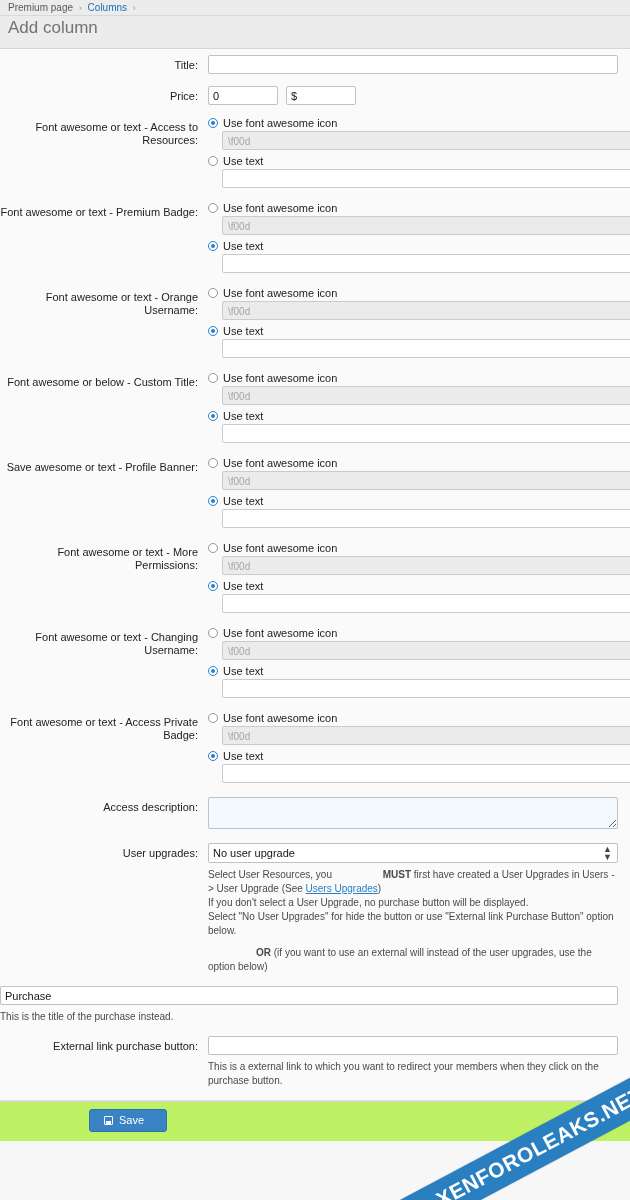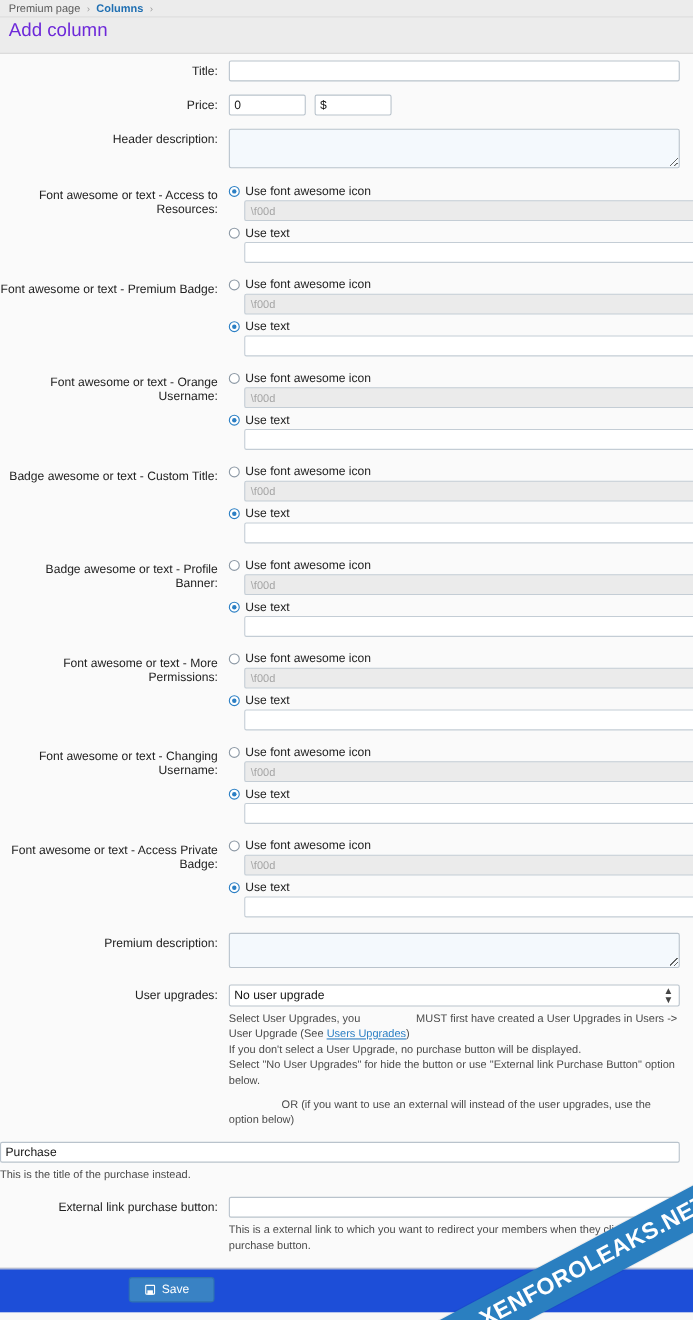--- a/index.html
+++ b/index.html
@@ -23,29 +23,29 @@
     background: #ececec;
     border-bottom: 1px solid #d8d8d8;
     padding: 3px 8px 4px 8px;
     font-size: 10px;
     color: #5a5a5a;
     height: 16px;
     line-height: 10px;
     white-space: nowrap;
   }
   .breadcrumb a { color: #5a5a5a; text-decoration: none; }
-  .breadcrumb .crumb-strong { color: #1f6fb2; font-weight: bold; }
+  .breadcrumb .crumb-strong { color: #1f6fb2; font-weight: normal; }
   .breadcrumb .sep { color: #9a9a9a; margin: 0 3px; font-size: 9px; }
 
   
   .page-title {
     background: #ececec;
     padding: 2px 8px 10px 8px;
     font-size: 17px;
-    color: #6d28d9;
+    color: #737373;
     font-weight: normal;
     border-bottom: 1px solid #d5d5d5;
   }
 
   
   .form {
     background: #fafafa;
     border-bottom: 1px solid #e0e0e0;
     padding-bottom: 6px;
   }
@@ -161,29 +161,29 @@
     line-height: 8px;
   }
   .sel-arrow span { display: block; }
   .explain {
     font-size: 10px;
     color: #4a4a4a;
     line-height: 14px;
     margin-top: 5px;
   }
   .explain a { color: #2b7fc4; text-decoration: underline; }
-  .explain .b { font-weight: normal; padding-left: 48px; }
+  .explain .b { font-weight: bold; padding-left: 48px; }
   .explain p { margin: 0 0 8px 0; }
   .explain p:last-child { margin-bottom: 0; }
 
   
   .form-footer {
-    background: #1d4ed8;
+    background: #bef264;
     border-top: 1px solid #d5d5d5;
-    padding: 7px 0 9px 117px;
+    padding: 7px 0 9px 89px;
   }
   .btn-save {
     background: #3982c4;
     border: 1px solid #2f72b0;
     color: #fff;
     font-size: 11px;
     padding: 4px 22px 5px 14px;
     border-radius: 3px;
     cursor: pointer;
     font-family: "Liberation Sans", sans-serif;
@@ -250,26 +250,20 @@
     <div class="row">
       <div class="row-label">Price:</div>
       <div class="row-field">
         <div class="price-wrap">
           <input type="text" class="txt price-input" value="0" style="">
           <input type="text" class="txt currency-input" value="$" style="">
         </div>
       </div>
     </div>
 
-    <div class="row">
-      <div class="row-label">Header description:</div>
-      <div class="row-field">
-        <textarea class="txt tall" style=""></textarea>
-      </div>
-    </div>
 
     <div id="fa-rows">
         <div class="row">
           <div class="row-label">Font awesome or text - Access to Resources:</div>
           <div class="row-field fa-group">
             <div class="fa-opt">
               <span class="radio checked"></span>
               <span class="fa-opt-label">Use font awesome icon</span>
             </div>
             <div class="fa-input">\f00d</div>
@@ -304,36 +298,36 @@
             </div>
             <div class="fa-input">\f00d</div>
             <div class="fa-opt" style="margin-top:5px">
               <span class="radio checked"></span>
               <span class="fa-opt-label">Use text</span>
             </div>
             <div class="fa-input text-input"></div>
           </div>
         </div>
         <div class="row">
-          <div class="row-label">Badge awesome or text - Custom Title:</div>
-          <div class="row-field fa-group">
-            <div class="fa-opt">
-              <span class="radio"></span>
-              <span class="fa-opt-label">Use font awesome icon</span>
-            </div>
-            <div class="fa-input">\f00d</div>
-            <div class="fa-opt" style="margin-top:5px">
-              <span class="radio checked"></span>
-              <span class="fa-opt-label">Use text</span>
-            </div>
-            <div class="fa-input text-input"></div>
-          </div>
-        </div>
-        <div class="row">
-          <div class="row-label">Badge awesome or text - Profile Banner:</div>
+          <div class="row-label">Font awesome or below - Custom Title:</div>
+          <div class="row-field fa-group">
+            <div class="fa-opt">
+              <span class="radio"></span>
+              <span class="fa-opt-label">Use font awesome icon</span>
+            </div>
+            <div class="fa-input">\f00d</div>
+            <div class="fa-opt" style="margin-top:5px">
+              <span class="radio checked"></span>
+              <span class="fa-opt-label">Use text</span>
+            </div>
+            <div class="fa-input text-input"></div>
+          </div>
+        </div>
+        <div class="row">
+          <div class="row-label">Save awesome or text - Profile Banner:</div>
           <div class="row-field fa-group">
             <div class="fa-opt">
               <span class="radio"></span>
               <span class="fa-opt-label">Use font awesome icon</span>
             </div>
             <div class="fa-input">\f00d</div>
             <div class="fa-opt" style="margin-top:5px">
               <span class="radio checked"></span>
               <span class="fa-opt-label">Use text</span>
             </div>
@@ -381,41 +375,41 @@
             <div class="fa-opt" style="margin-top:5px">
               <span class="radio checked"></span>
               <span class="fa-opt-label">Use text</span>
             </div>
             <div class="fa-input text-input"></div>
           </div>
         </div>
       </div>
 
     <div class="row">
-      <div class="row-label">Premium description:</div>
+      <div class="row-label">Access description:</div>
       <div class="row-field">
         <textarea class="txt taller" style=""></textarea>
       </div>
     </div>
 
     <div class="row">
       <div class="row-label">User upgrades:</div>
       <div class="row-field">
         <div class="select-wrap">
           <select class="sel">
             <option>No user upgrade</option>
           </select>
           <span class="sel-arrow">
               <span>▲</span>
               <span>▼</span>
             </span>
         </div>
         <div class="explain">
           <p>
-            <span>Select User Upgrades, you </span><span class="b">MUST</span><span> first have created a User Upgrades in Users -&gt; User Upgrade (See </span><a href="#">Users Upgrades</a><span>)</span><br>
+            <span>Select User Resources, you </span><span class="b">MUST</span><span> first have created a User Upgrades in Users -&gt; User Upgrade (See </span><a href="#">Users Upgrades</a><span>)</span><br>
             <span>If you don't select a User Upgrade, no purchase button will be displayed.</span><br>
             <span>Select "No User Upgrades" for hide the button or use "External link Purchase Button" option below.</span>
           </p>
           <p>
             <span class="b">OR</span><span> (if you want to use an external will instead of the user upgrades, use the option below)</span>
           </p>
         </div>
       </div>
     </div>
 

